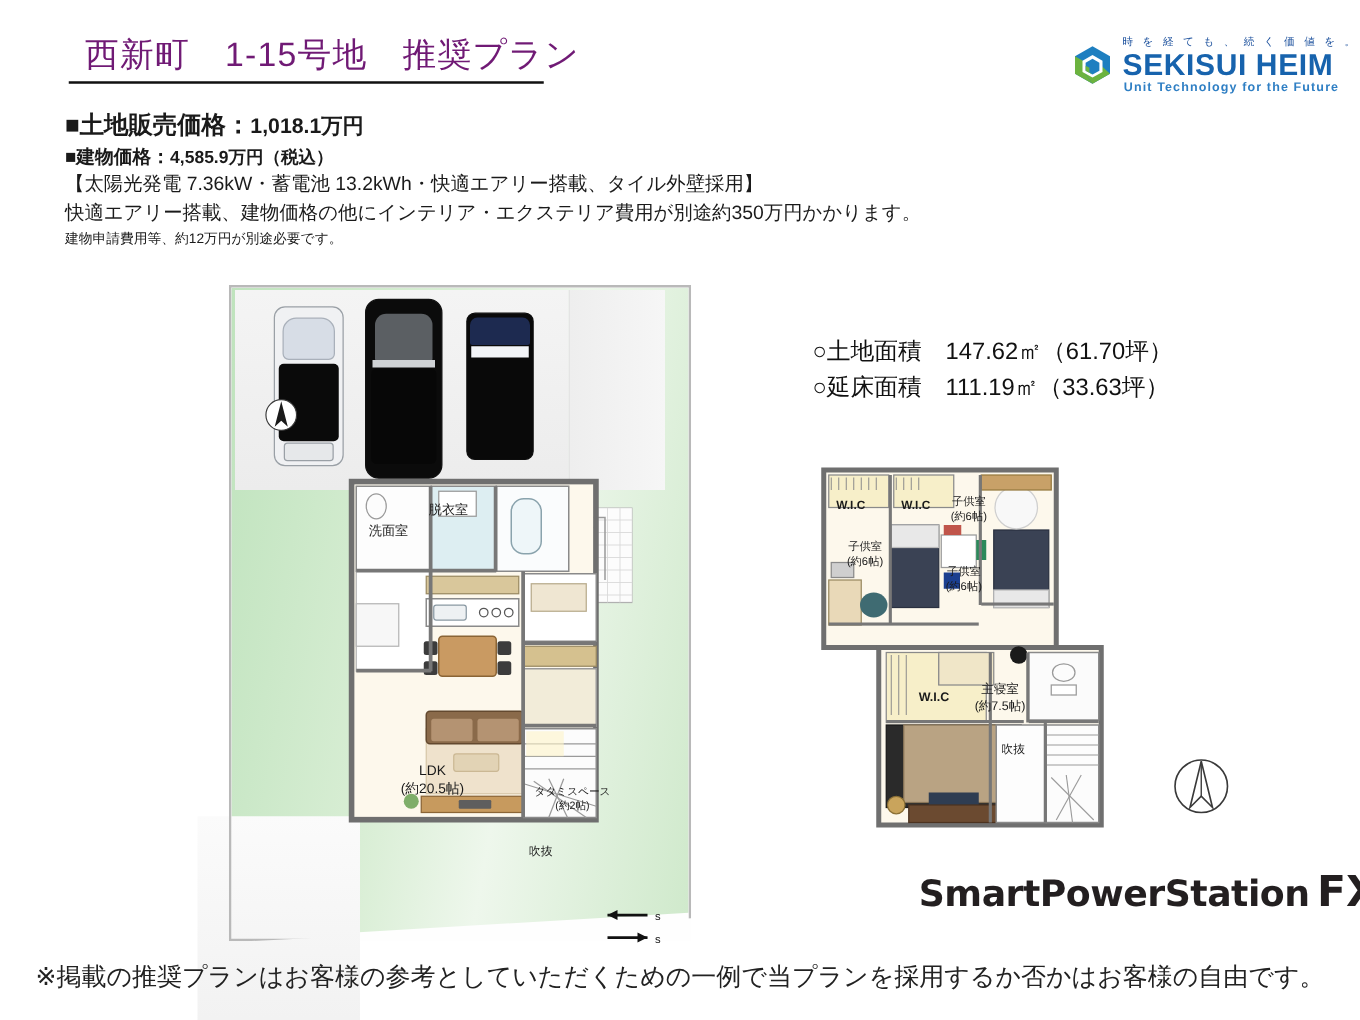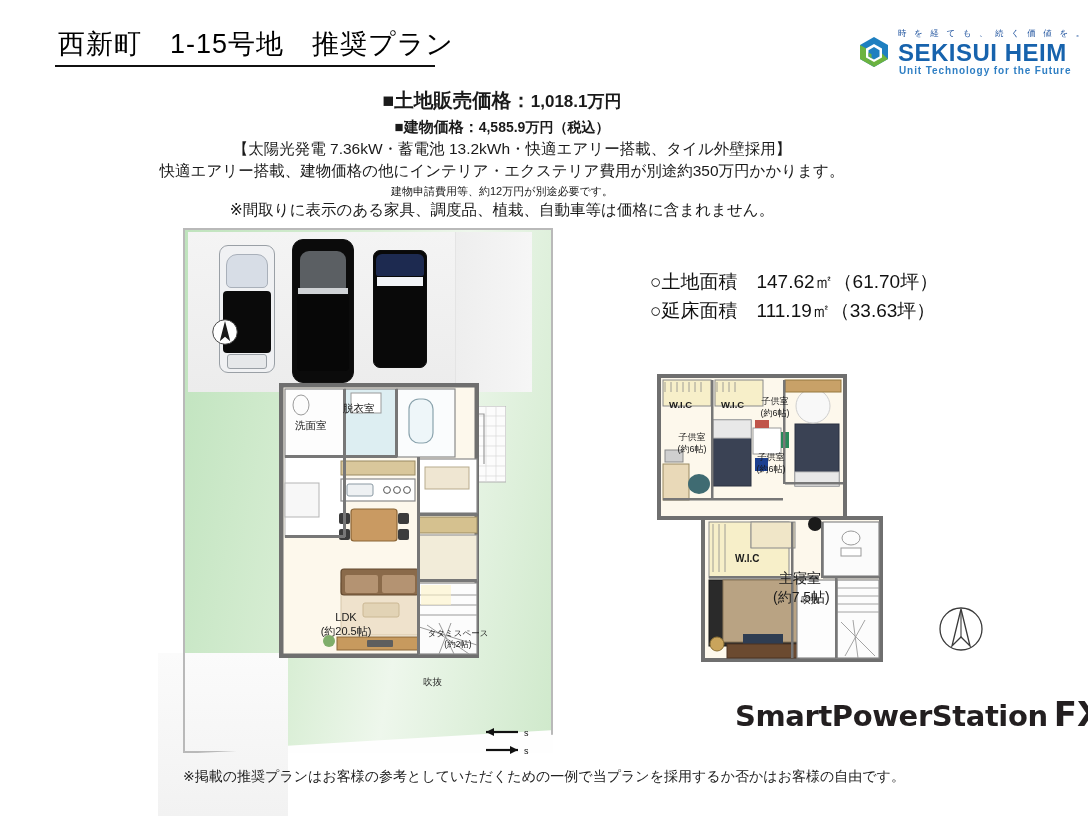--- a/index.html
+++ b/index.html
@@ -8,24 +8,24 @@
     width:1088px; height:816px;
     background:#ffffff;
     font-family:"Liberation Sans","DejaVu Sans",sans-serif;
     color:#1a1a1a;
     position:relative;
     overflow:hidden;
   }
 
   
   #page-title {
-    position:absolute; left:58px; top:26px;
+    position:absolute; left:68px; top:26px;
     font-size:27px; font-weight:400; letter-spacing:1px;
     white-space:pre;
-    color:#000000;
+    color:#701a75;
   }
   #title-rule {
     position:absolute; left:55px; top:65px; width:380px; height:2px;
     background:#111;
   }
 
   
   #logo-block { position:absolute; left:858px; top:28px; width:215px; height:48px; }
   #logo-mark { position:absolute; left:0; top:8px; width:32px; height:32px; }
   #logo-tagline {
@@ -40,26 +40,26 @@
   }
   #logo-subtitle {
     position:absolute; left:41px; top:37px;
     font-size:10px; letter-spacing:0.9px; color:#2f7fc4; white-space:nowrap;
     font-weight:700;
     text-align:right;
   }
 
   
   #spec-block { position:absolute; left:52px; top:86px; width:900px; }
-  .spec-line { white-space:pre; line-height:1.46;text-align:center; }
+  .spec-line { white-space:pre; line-height:1.46; }
   #spec-land { font-size:19.5px; font-weight:700; letter-spacing:0px; margin-bottom:1px; }
   #spec-land .amt { font-size:17px; }
   #spec-building { font-size:15px; font-weight:700; letter-spacing:0px; }
   #spec-building .amt { font-weight:700; font-size:14px; }
-  #spec-equip { font-size:15.5px; font-weight:400;margin-left:20px; }
+  #spec-equip { font-size:15.5px; font-weight:400; }
   #spec-note1 { font-size:15.5px; font-weight:400; }
   #spec-note2 { font-size:11px; font-weight:400; }
   #spec-note3 { font-size:15.5px; font-weight:400; }
 
   
   #area-block { position:absolute; left:650px; top:268px; width:420px; }
   .area-line { white-space:pre; font-size:19px; line-height:1.52; color:#111; }
   #area-floors { font-size:17.5px; padding-left:26px; }
 
   
@@ -146,21 +146,21 @@
     position:absolute; left:735px; top:694px;
     font-size:29px; font-weight:700; letter-spacing:-0.4px; color:#231f20;
     white-space:nowrap;
     font-family:"DejaVu Sans","Liberation Sans",sans-serif;
   }
   #sps-brand .fx { font-size:34px; letter-spacing:0px; margin-left:6px; }
 
   
   #footer-note {
     position:absolute; left:0; top:768px; width:1088px;
-    text-align:center; font-size:14px; color:#222; white-space:nowrap;
+    text-align:center; font-size:20px; color:#222; white-space:nowrap;
   }
 </style>
 </head>
 <body>
 
 <div id="page-title">西新町　1-15号地　推奨プラン</div>
 <div id="title-rule"></div>
 
 <div id="logo-block">
   <svg id="logo-mark" viewBox="0 0 64 64">
@@ -175,21 +175,20 @@
   <div id="logo-wordmark">SEKISUI HEIM</div>
   <div id="logo-subtitle">Unit Technology for the Future</div>
 </div>
 
 <div id="spec-block">
   <div class="spec-line" id="spec-land"><span>■土地販売価格：</span><span class="amt">1,018.1万円</span></div>
   <div class="spec-line" id="spec-building"><span>■建物価格：</span><span class="amt">4,585.9万円（税込）</span></div>
   <div class="spec-line" id="spec-equip">【太陽光発電 7.36kW・蓄電池 13.2kWh・快適エアリー搭載、タイル外壁採用】</div>
   <div class="spec-line" id="spec-note1">快適エアリー搭載、建物価格の他にインテリア・エクステリア費用が別途約350万円かかります。</div>
   <div class="spec-line" id="spec-note2">建物申請費用等、約12万円が別途必要です。</div>
-  <div class="spec-line" id="spec-note3">※間取りに表示のある家具、調度品、植栽、自動車等は価格に含まれません。</div>
 </div>
 
 <div id="area-block">
   <div class="area-line"><span>○土地面積</span>　<span>147.62</span><span>㎡</span><span>（61.70坪）</span></div>
   <div class="area-line"><span>○延床面積</span>　<span>111.19</span><span>㎡</span><span>（33.63坪）</span></div>
 </div>
 
 <div id="site-plan">
   <div id="site-outline"></div>
   <div id="lawn"></div>
@@ -439,21 +438,21 @@
   </div>
   <div class="rlabel" style="left:96px; top:24px; font-size:9px; text-align:center; width:48px; line-height:1.3;">
     <div>子供室</div>
     <div>(約6帖)</div>
   </div>
   <div class="rlabel" style="left:92px; top:80px; font-size:9px; text-align:center; width:48px; line-height:1.3;">
     <div>子供室</div>
     <div>(約6帖)</div>
   </div>
   <div class="rlabel" style="left:80px; top:181px; font-size:10px; font-weight:700;">W.I.C</div>
-  <div class="rlabel" style="left:118px; top:173px; font-size:14px; text-align:center; width:54px; line-height:1.35;margin-top:24px;">
+  <div class="rlabel" style="left:118px; top:173px; font-size:10px; text-align:center; width:54px; line-height:1.35;">
     <div>主寝室</div>
     <div>(約7.5帖)</div>
   </div>
   <div class="rlabel" style="left:146px; top:222px; font-size:9.5px;">吹抜</div>
 </div>
 
 <svg id="north-compass" viewBox="0 0 48 48">
   <circle cx="24" cy="24" r="21" fill="none" stroke="#3a3a3a" stroke-width="1.3"></circle>
   <path d="M24 4 L33 41 L24 32 L15 41 Z" fill="none" stroke="#3a3a3a" stroke-width="1.3"></path>
   <path d="M24 7 L24 32" stroke="#3a3a3a" stroke-width="1.1"></path>

